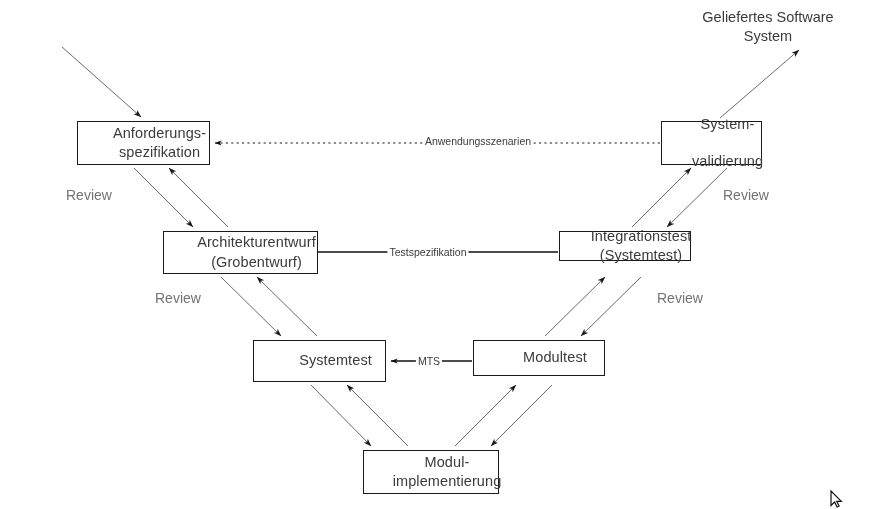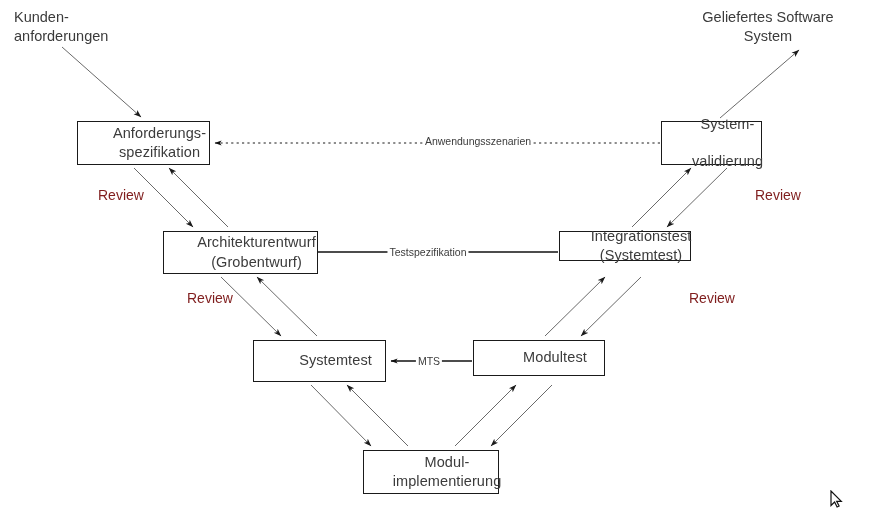--- a/index.html
+++ b/index.html
@@ -50,24 +50,23 @@
     line-height: 1.32;
     color: #3b3b3b;
     text-align: center;
     white-space: nowrap;
     z-index: 4;
   }
   .free-label .ln { display: block; }
   .review-label {
     position: absolute;
     font-size: 14px;
-    color: #7f1d1d;
+    color: #737373;
     white-space: nowrap;
     z-index: 4;
-    margin-left: 32px;
   }
   .edge-label {
     position: absolute;
     font-size: 10.5px;
     color: #3b3b3b;
     background: #ffffff;
     padding: 0 2px;
     white-space: nowrap;
     z-index: 4;
   }
@@ -149,24 +148,20 @@
 
   <div class="node" style="left:473px; top:340px; width:132px; height:36px;">
     <span class="ln">Modultest</span>
   </div>
 
   <div class="node" style="left:363px; top:450px; width:136px; height:44px;">
     <span class="ln">Modul-</span>
     <span class="ln">implementierung</span>
   </div>
 
-  <div class="free-label" style="left:14px; top:8px; text-align:left;">
-    <span class="ln">Kunden-</span>
-    <span class="ln">anforderungen</span>
-  </div>
 
   <div class="free-label" style="left:768px; top:8px; transform:translateX(-50%); text-align:center;">
     <span class="ln">Geliefertes Software</span>
     <span class="ln">System</span>
   </div>
 
   <div class="review-label" style="left:66px; top:187px;">Review</div>
   <div class="review-label" style="left:155px; top:290px;">Review</div>
   <div class="review-label" style="left:723px; top:187px;">Review</div>
   <div class="review-label" style="left:657px; top:290px;">Review</div>

